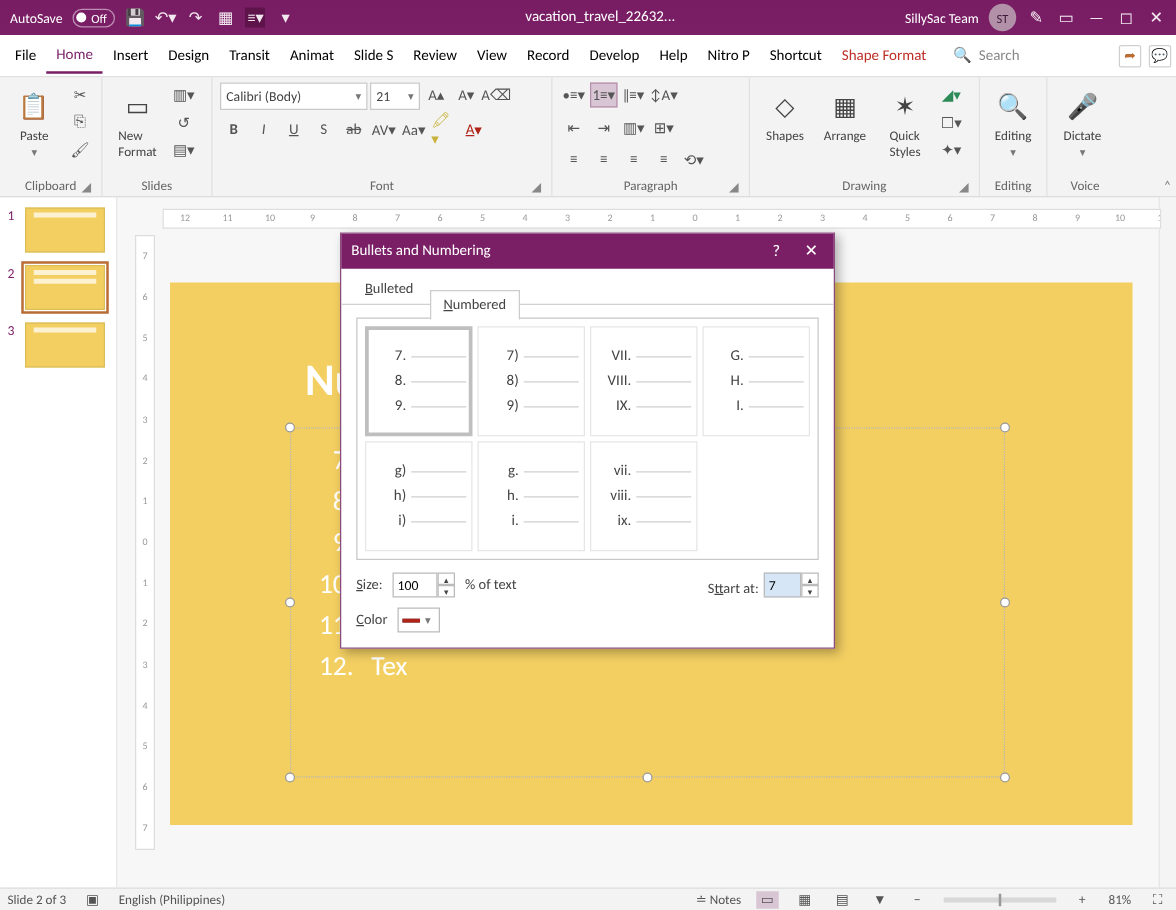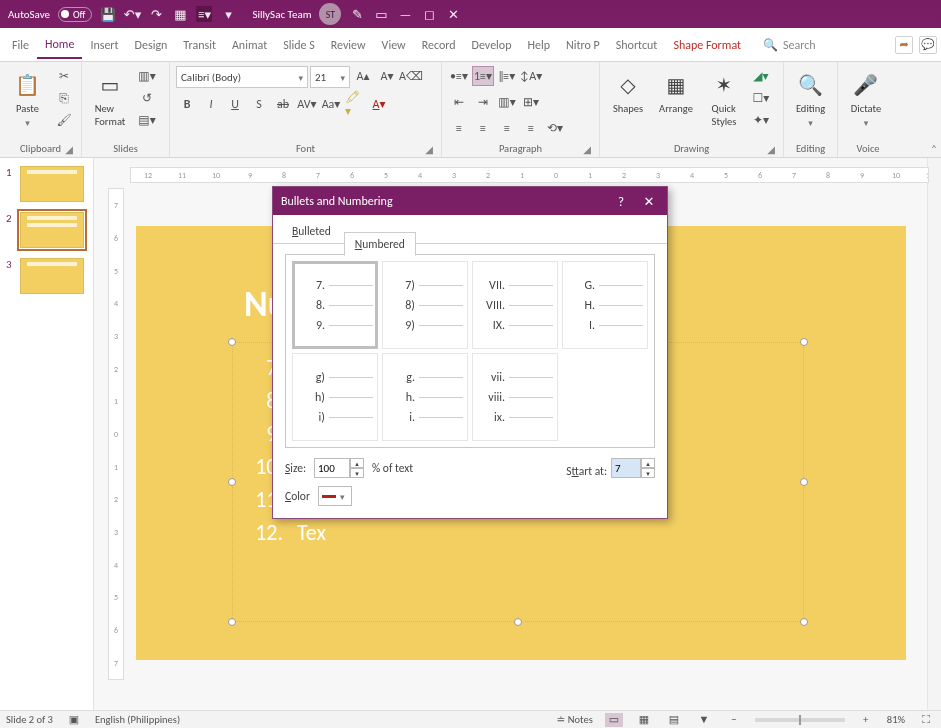--- a/index.html
+++ b/index.html
@@ -9,39 +9,39 @@
   .title-bar { height: 28px; background: linear-gradient(#781d63,#7a1e66); display: flex; align-items: center; color: #fff; }
   .title-bar .left, .title-bar .right { display:flex; align-items:center; gap:8px; padding:0 8px; }
   .title-bar .center { flex:1; text-align:center; font-size:12px; }
   .autosave-pill { display:inline-flex; align-items:center; border:1px solid rgba(255,255,255,.5); border-radius:10px; padding:0 6px 0 2px; gap:4px; font-size:10px; }
   .pill-dot { width:8px; height:8px; border-radius:50%; background:#fff; }
   .qat-ico, .title-ico { width:16px; height:16px; display:inline-flex; align-items:center; justify-content:center; font-size:13px; opacity:.9;}
   .user-badge { width:22px; height:22px; border-radius:50%; background:#b190a8; display:inline-flex; align-items:center; justify-content:center; font-size:10px; color:#41193a; }
 
   
   .menu-bar { height:34px; border-bottom:1px solid #d6d6d6; display:flex; align-items:center; gap:0; padding:0 4px; background:#fff;}
-  .menu-bar .tab { padding:6px 8px; font-size:12px; color:#737373; }
+  .menu-bar .tab { padding:6px 8px; font-size:12px; color:#000000; }
   .menu-bar .tab.active { color:#7a1e66; border-bottom:2px solid #7a1e66; }
   .menu-bar .tab.red { color:#bd2f27; }
   .search-box { margin-left:14px; display:flex; align-items:center; gap:5px; color:#888; font-size:12px;}
   .mini-ico { width:18px; height:18px; border:1px solid #d0d0d0; border-radius:2px; display:inline-flex; align-items:center; justify-content:center; font-size:11px; margin-left:6px;}
 
   
   .ribbon { height:96px; background:#f3f3f3; display:flex; border-bottom:1px solid #d6d6d6; position:relative;}
   .group { border-right:1px solid #e1e1e1; display:flex; flex-direction:column; padding:4px 6px 0; }
   .group-label { height:18px; text-align:center; font-size:10.5px; color:#666; display:flex; align-items:center; justify-content:center; position:relative;}
   .dlaunch { position:absolute; right:0; bottom:2px; width:12px; height:12px; font-size:10px; color:#888;}
   .group-body { flex:1; display:flex; align-items:flex-start; gap:4px; }
   .big-btn { width:44px; display:flex; flex-direction:column; align-items:center; gap:2px; font-size:10.5px; color:#444; padding-top:4px;}
   .big-btn .ico-lg { width:30px; height:30px; display:flex; align-items:center; justify-content:center; font-size:20px; }
   .sm-btn { width:22px; height:20px; border:1px solid transparent; display:flex; align-items:center; justify-content:center; font-size:12px; color:#555;}
   .sm-btn.sel { background:#d9c6d4; border-color:#b58fab;}
   .stack { display:flex; flex-direction:column; gap:2px;}
   .row { display:flex; gap:2px;}
-  .font-combo { width:132px; height:22px; border:1px solid #c9c9c9; background:#fff; display:flex; align-items:center; padding:0 4px; font-size:11px; justify-content:space-between;}
+  .font-combo { width:118px; height:22px; border:1px solid #c9c9c9; background:#fff; display:flex; align-items:center; padding:0 4px; font-size:11px; justify-content:space-between;}
   .size-combo { width:40px; height:22px; border:1px solid #c9c9c9; background:#fff; display:flex; align-items:center; padding:0 4px; font-size:11px; justify-content:space-between;}
   .caret { font-size:9px; color:#777;}
   .collapse-arrow { position:absolute; right:4px; bottom:2px; top:auto; font-size:11px; color:#777;}
 
   
   .workspace { position:absolute; top:158px; bottom:18px; left:0; right:0; display:flex; }
   .slide-panel { width:94px; background:#fff; border-right:1px solid #e0e0e0; padding:8px 6px; display:flex; flex-direction:column; gap:10px;}
   .thumb-row { display:flex; gap:4px; align-items:flex-start;}
   .thumb-num { width:10px; font-size:11px; color:#7a1e66; }
   .thumb { width:64px; height:36px; background:#f3cf62; border:1px solid #d9be5a; }
@@ -119,20 +119,21 @@
   <div class="left">
     <span>AutoSave</span>
     <span class="autosave-pill"><span class="pill-dot"></span>Off</span>
     <span class="qat-ico">💾</span>
     <span class="qat-ico">↶▾</span>
     <span class="qat-ico">↷</span>
     <span class="qat-ico">▦</span>
     <span class="qat-ico sel" style="background:#5c1249;padding:0 3px;">≡▾</span>
     <span class="qat-ico">▾</span>
   </div>
+  <div class="center">vacation_travel_22632...</div>
   <div class="right">
     <span>SillySac Team</span>
     <span class="user-badge">ST</span>
     <span class="title-ico">✎</span>
     <span class="title-ico">▭</span>
     <span class="title-ico">—</span>
     <span class="title-ico">◻</span>
     <span class="title-ico">✕</span>
   </div>
 </div>

